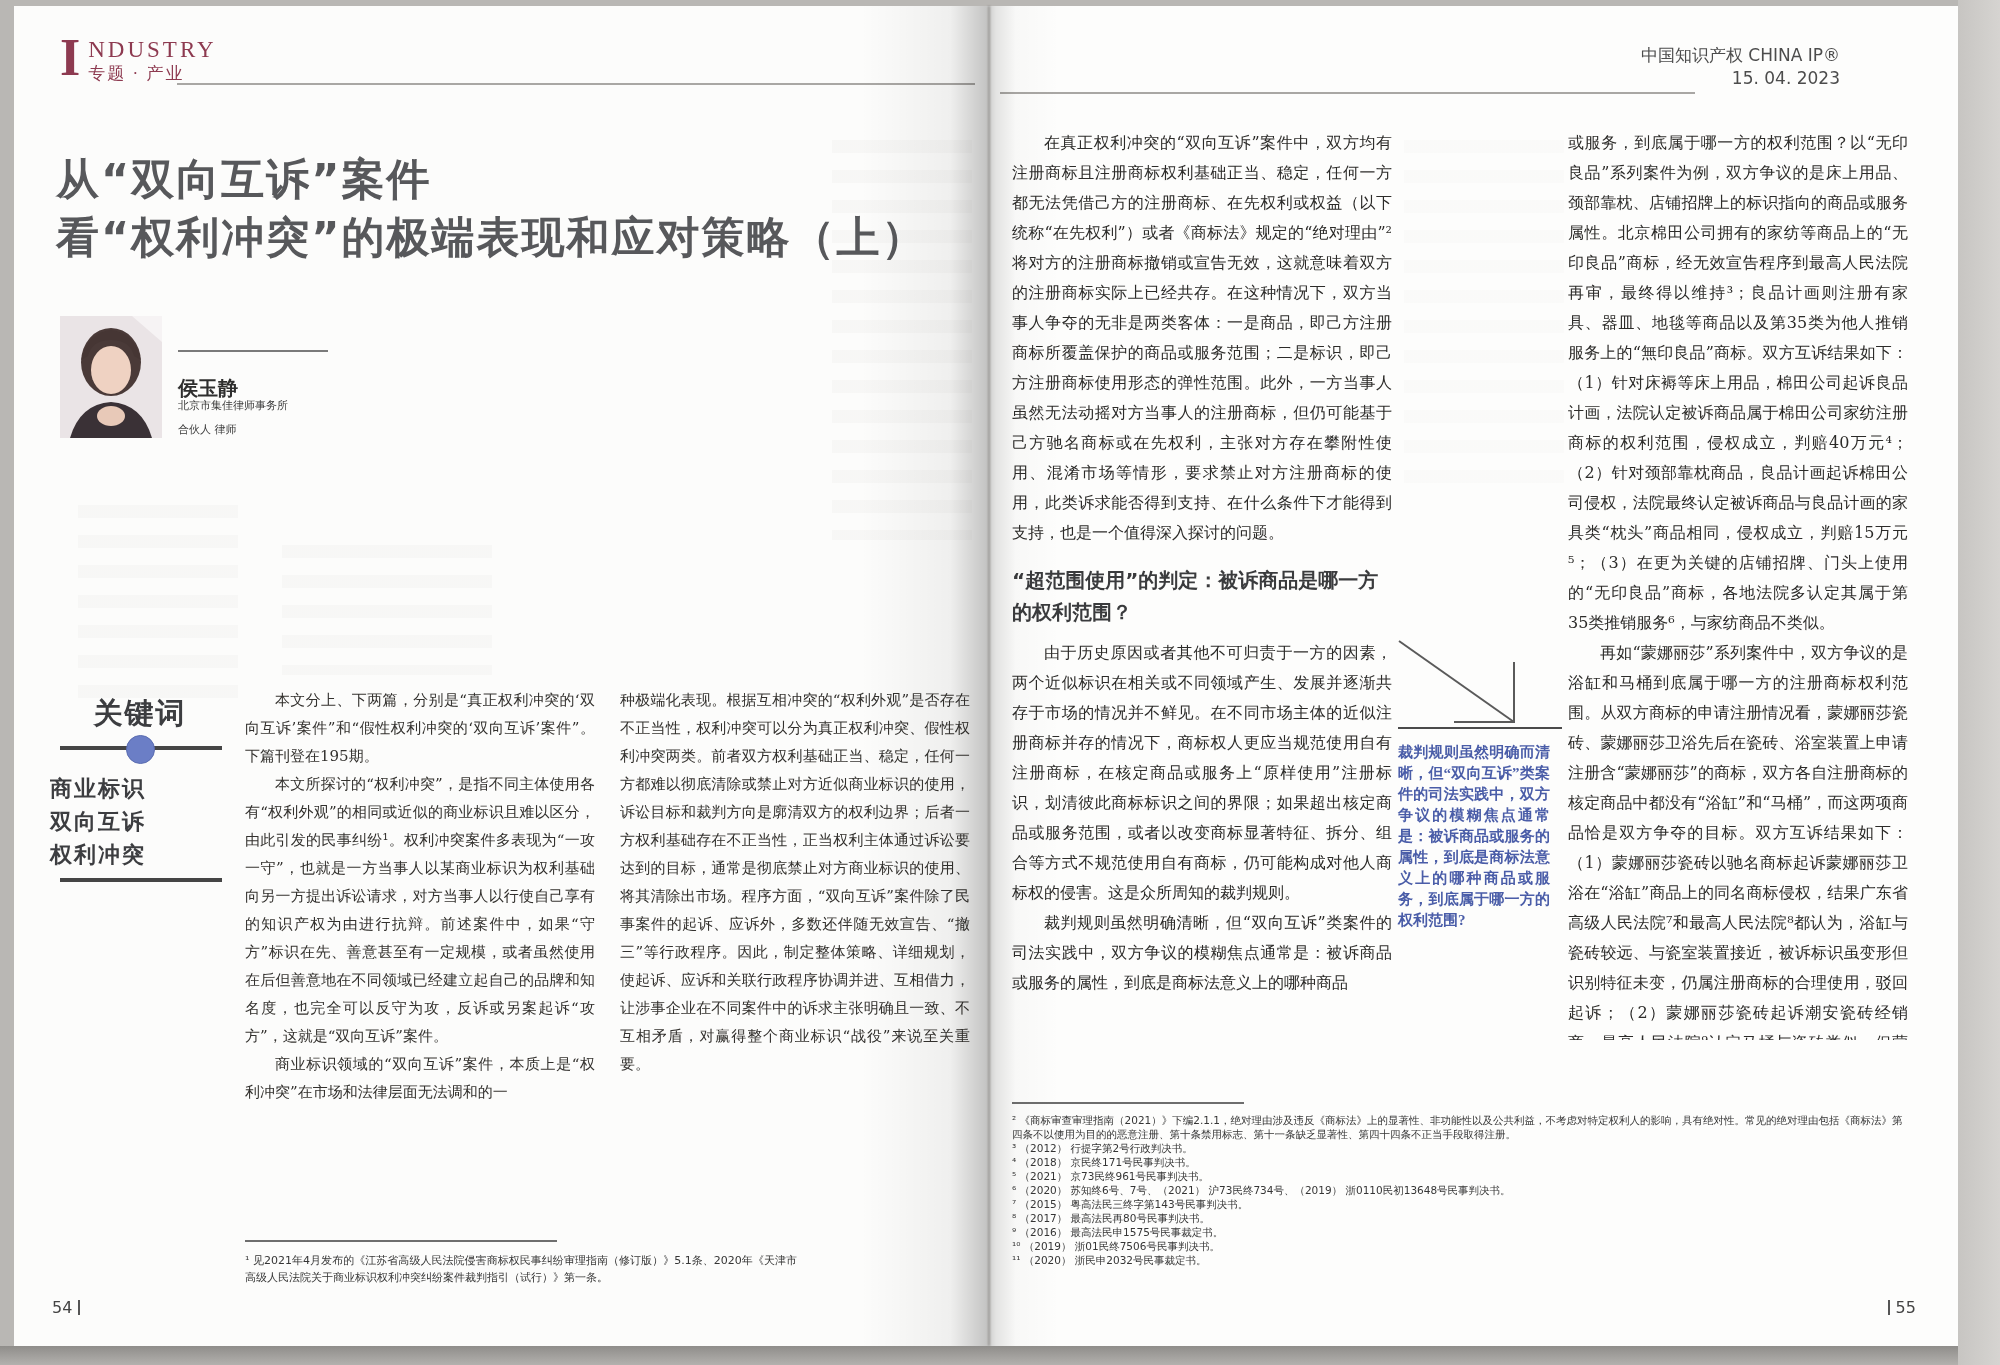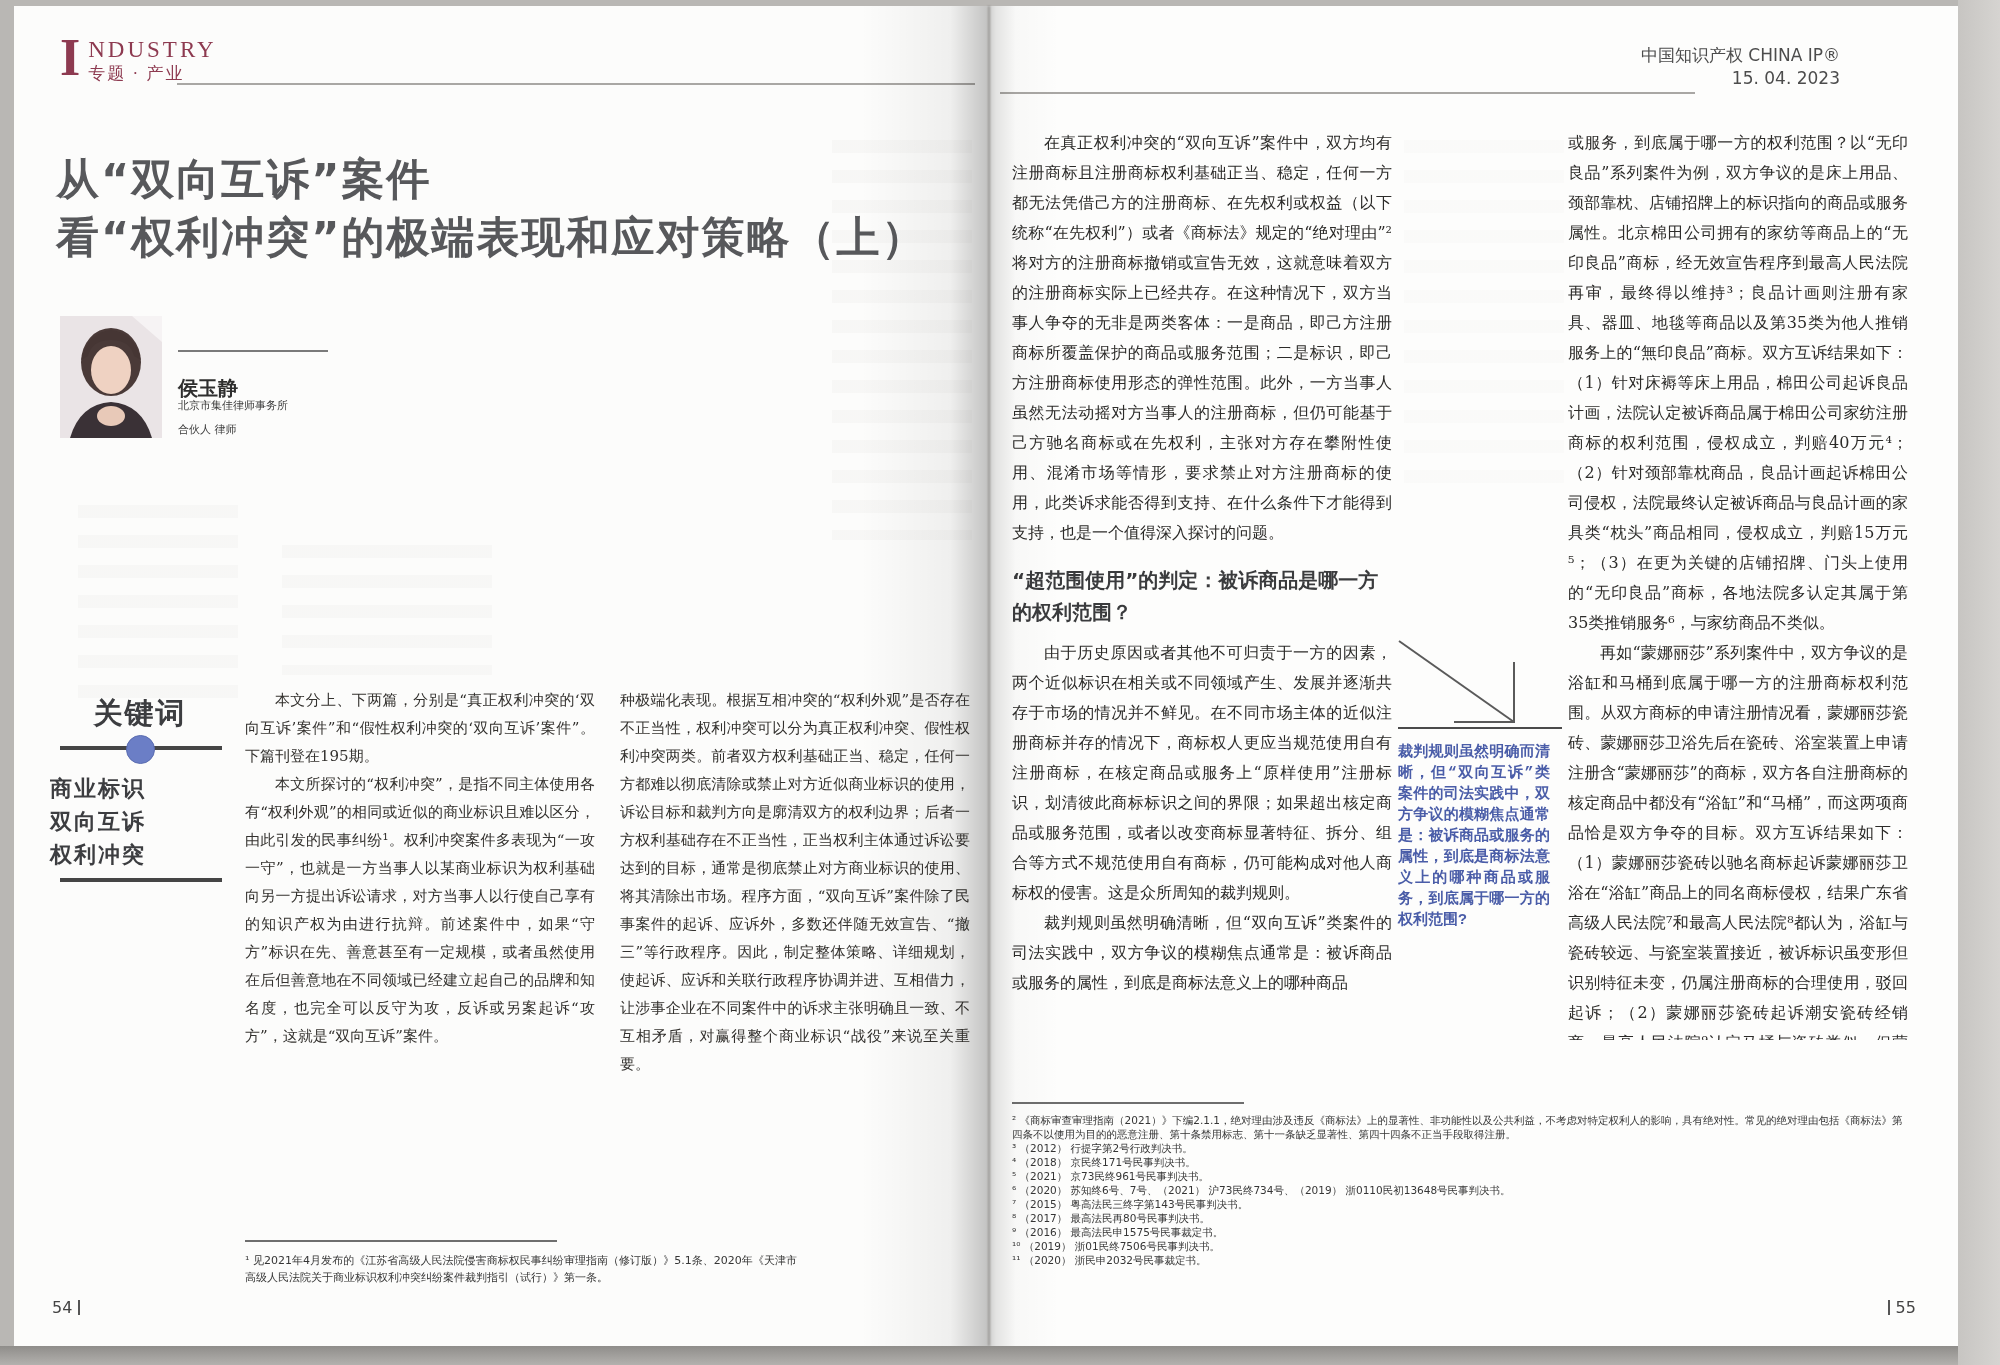--- a/index.html
+++ b/index.html
@@ -70,21 +70,21 @@
   .rcol{font-size:16px;line-height:30px;color:#2c2b29;}
   .rcol1{left:1012px;top:128px;width:380px;height:940px;}
   .rcol3{left:1568px;top:128px;width:340px;height:912px;}
   .sec-head{margin:16px 0 10px 0 !important;text-indent:0 !important;
     font-family:"DejaVu Sans", sans-serif;font-weight:bold;color:#3a3b3d;
     font-size:20px;line-height:32px;text-align:left;letter-spacing:0;}
   
   .pq-arrow{position:absolute;left:1396px;top:638px;}
   .pq-rule{position:absolute;left:1398px;top:727px;width:164px;height:2px;background:#4b4b4b;}
   .pull-quote{position:absolute;left:1398px;top:742px;width:152px;
-    font-family:Liberation Mono, monospace;font-weight:bold;color:#4a5da8;
+    font-family:Liberation Serif, serif;font-weight:bold;color:#4a5da8;
     font-size:15px;line-height:21px;text-align:justify;}
   
   .fn-rule{position:absolute;height:1.5px;background:#6e6e6e;}
   .footnotes{position:absolute;color:#353535;font-family:"DejaVu Sans", sans-serif;}
   .fn-left{left:245px;top:1252px;width:552px;font-size:11px;line-height:17px;text-align:justify;}
   .fn-right{left:1012px;top:1114px;width:898px;font-size:10.5px;line-height:13.6px;}
   .footnotes div{margin:0 0 0.5px 0;}
   
   .pagenum{position:absolute;font-size:16px;color:#444;font-family:"DejaVu Sans", sans-serif;}
   .pn-bar{display:inline-block;width:1.5px;height:15px;background:#555;vertical-align:-2px;margin:0 6px;}
@@ -144,20 +144,21 @@
   <div class="kw-rule" style="top:746px;"></div>
   <div class="kw-dot"></div>
   <div class="kw-item" style="top:774px;">商业标识</div>
   <div class="kw-item" style="top:807px;">双向互诉</div>
   <div class="kw-item" style="top:840px;">权利冲突</div>
   <div class="kw-rule" style="top:878px;"></div>
 
   <div class="col lcol lcol1">
     <p>本文分上、下两篇，分别是“真正权利冲突的‘双向互诉’案件”和“假性权利冲突的‘双向互诉’案件”。下篇刊登在195期。</p>
     <p>本文所探讨的“权利冲突”，是指不同主体使用各有“权利外观”的相同或近似的商业标识且难以区分，由此引发的民事纠纷¹。权利冲突案件多表现为“一攻一守”，也就是一方当事人以某商业标识为权利基础向另一方提出诉讼请求，对方当事人以行使自己享有的知识产权为由进行抗辩。前述案件中，如果“守方”标识在先、善意甚至有一定规模，或者虽然使用在后但善意地在不同领域已经建立起自己的品牌和知名度，也完全可以反守为攻，反诉或另案起诉“攻方”，这就是“双向互诉”案件。</p>
+    <p>商业标识领域的“双向互诉”案件，本质上是“权利冲突”在市场和法律层面无法调和的一</p>
   </div>
   <div class="col lcol lcol2">
     <p class="cont">种极端化表现。根据互相冲突的“权利外观”是否存在不正当性，权利冲突可以分为真正权利冲突、假性权利冲突两类。前者双方权利基础正当、稳定，任何一方都难以彻底清除或禁止对方近似商业标识的使用，诉讼目标和裁判方向是廓清双方的权利边界；后者一方权利基础存在不正当性，正当权利主体通过诉讼要达到的目标，通常是彻底禁止对方商业标识的使用、将其清除出市场。程序方面，“双向互诉”案件除了民事案件的起诉、应诉外，多数还伴随无效宣告、“撤三”等行政程序。因此，制定整体策略、详细规划，使起诉、应诉和关联行政程序协调并进、互相借力，让涉事企业在不同案件中的诉求主张明确且一致、不互相矛盾，对赢得整个商业标识“战役”来说至关重要。</p>
   </div>
 
   <div class="fn-rule" style="left:245px;top:1240px;width:312px;"></div>
   <div class="footnotes fn-left">
     <div>¹ 见2021年4月发布的《江苏省高级人民法院侵害商标权民事纠纷审理指南（修订版）》5.1条、2020年《天津市高级人民法院关于商业标识权利冲突纠纷案件裁判指引（试行）》第一条。</div>
   </div>
 

